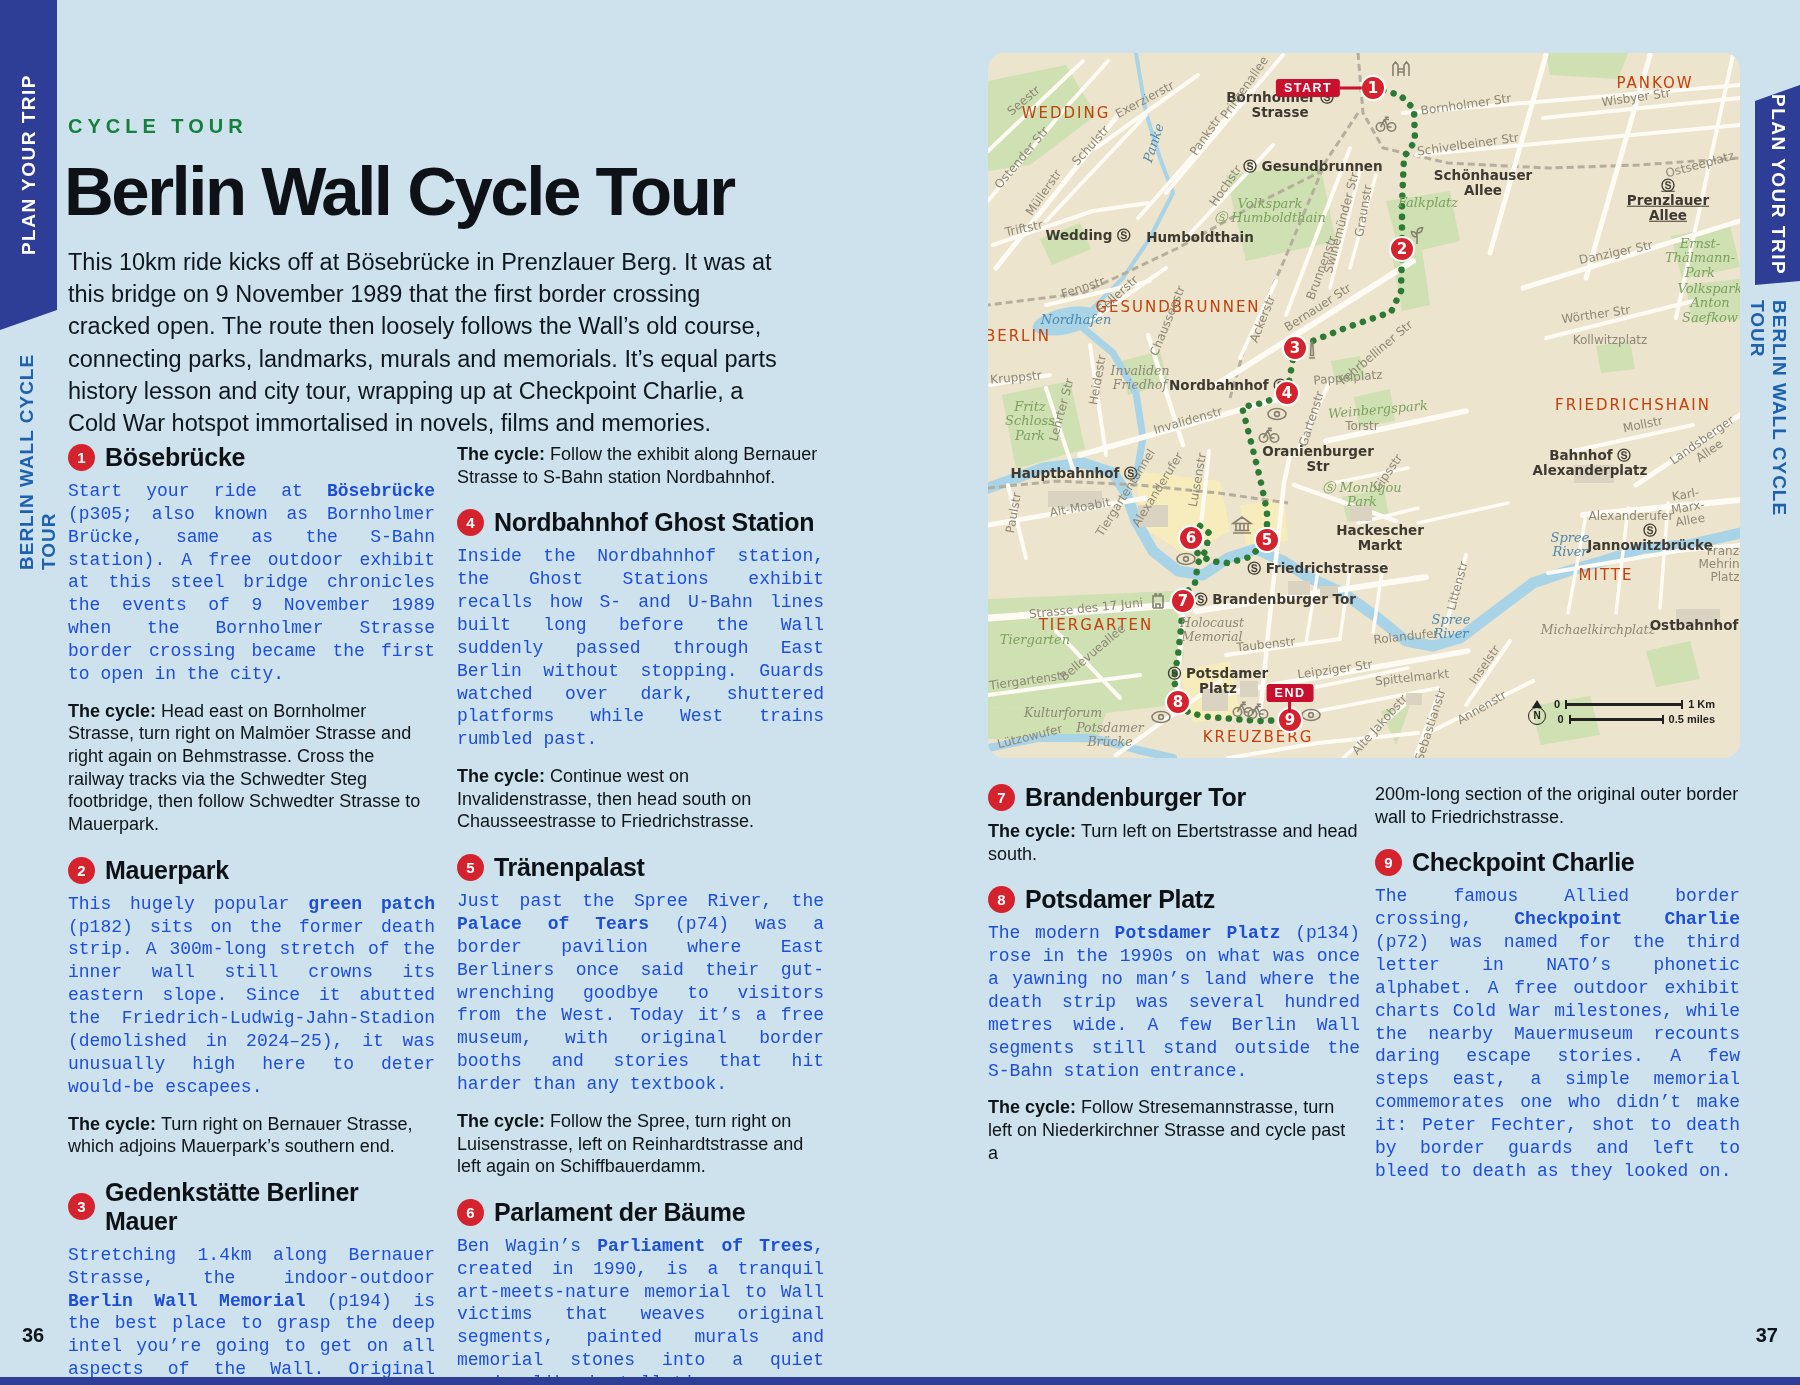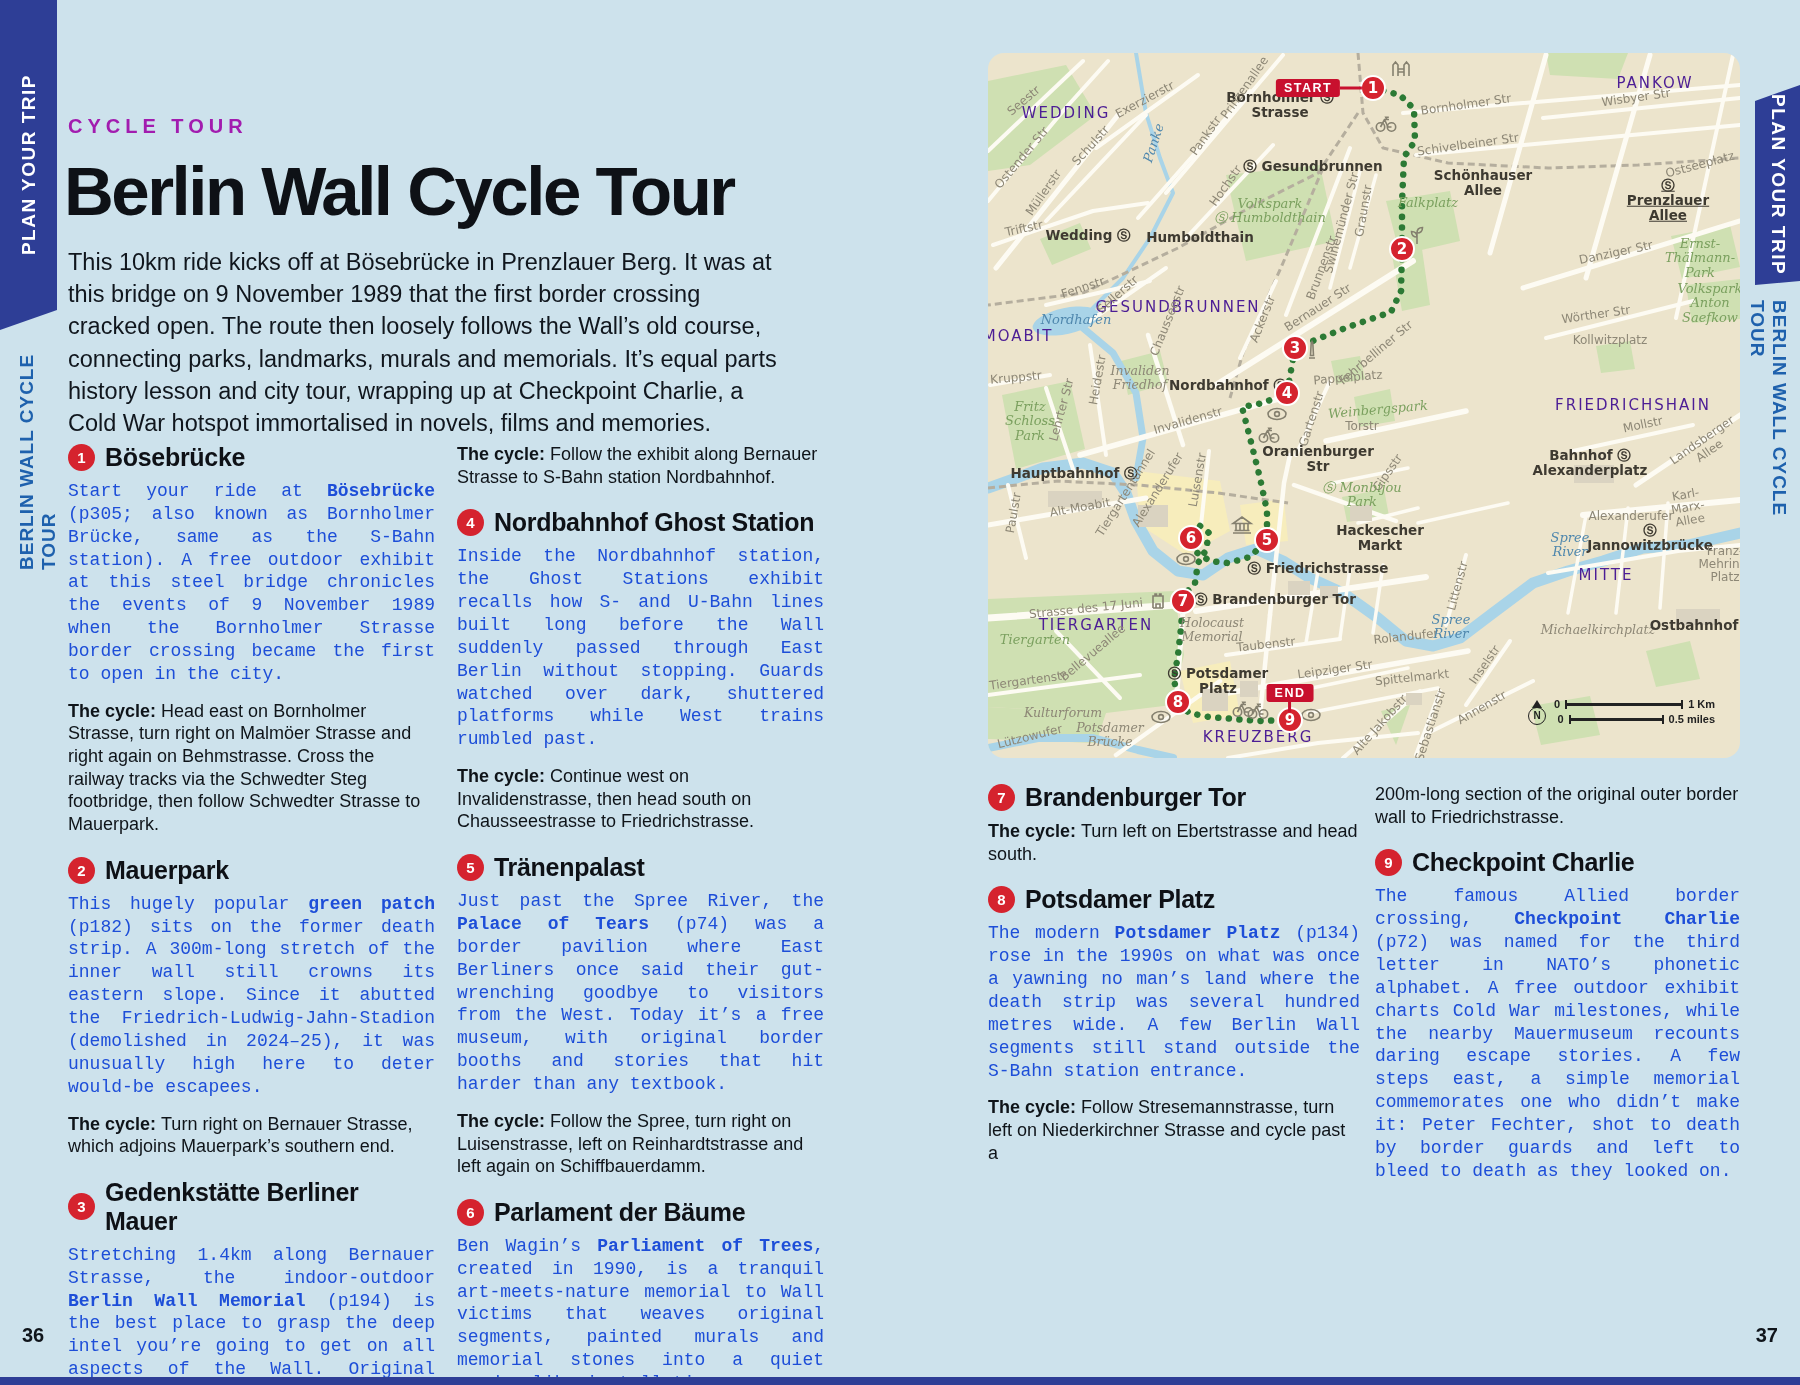--- a/index.html
+++ b/index.html
@@ -15,21 +15,21 @@
   .tab-dark .inner{position:absolute;inset:0;display:flex;align-items:center;justify-content:center;font-weight:700;font-size:19px;letter-spacing:1.5px;}
   .side-blue{position:absolute;color:#1e61ad;font-weight:700;font-size:19px;letter-spacing:1px;}
   .side-blue.left{left:16px;top:330px;height:240px;}
   .side-blue.right{right:10px;top:300px;height:260px;}
   .pagenum{position:absolute;bottom:38px;font-weight:700;font-size:20px;color:#10151b;}
   .pagenum.left{left:22px;}
   .pagenum.right{right:22px;}
   .bottom-bar{position:absolute;left:0;bottom:0;width:100%;height:8px;background:#2e3e96;}
 
   
-  .kicker{position:absolute;left:68px;top:115px;font-weight:700;font-size:20px;letter-spacing:5px;color:#a21caf;}
+  .kicker{position:absolute;left:68px;top:115px;font-weight:700;font-size:20px;letter-spacing:5px;color:#15803d;}
   .title{position:absolute;left:64px;top:152px;margin:0;font-weight:700;font-size:69px;letter-spacing:-2.5px;color:#0e1116;}
   .intro{position:absolute;left:68px;top:246px;width:710px;margin:0;font-size:23.5px;line-height:1.37;color:#10161d;}
 
   .col{position:absolute;}
   .col-1{left:68px;top:443px;width:367px;}
   .col-2{left:457px;top:443px;width:367px;}
   .col-3{left:988px;top:783px;width:372px;}
   .col-4{left:1375px;top:783px;width:365px;}
 
   .sec-head{display:flex;align-items:center;gap:10px;margin:20px 0 8px 0;}
@@ -39,21 +39,21 @@
   p.body{margin:0 0 14px 0;font-family:Liberation Mono, monospace;font-size:18px;line-height:1.27;text-align:justify;color:#1d4ed8;}
   p.body b{font-weight:700;}
   p.cycle{margin:0 0 6px 0;font-size:18px;line-height:1.26;color:#0f1419;}
   p.cycle b{font-weight:700;}
 
   
   .map{position:absolute;left:988px;top:53px;width:752px;height:705px;background:#ece4cc;border-radius:16px;overflow:hidden;}
   .map svg.base{position:absolute;inset:0;}
   .maplayer{position:absolute;inset:0;font-family:"DejaVu Sans",sans-serif;}
   .ml{position:absolute;transform:translate(-50%,-50%) rotate(var(--r,0deg));white-space:pre-line;text-align:center;line-height:1.1;}
-  .ml-d{font-size:15px;color:#4c1d95;letter-spacing:2px;}
+  .ml-d{font-size:15px;color:#c2410c;letter-spacing:2px;}
   .ml-b{font-size:13.5px;font-weight:700;color:#3e3a31;}
   .ml-st{font-size:12px;color:#8d8776;}
   .ml-w{font-family:"DejaVu Serif",serif;font-style:italic;font-size:13px;color:#4f87ad;}
   .ml-p{font-family:"DejaVu Serif",serif;font-style:italic;font-size:13px;color:#7ba05f;}
   .ml-i{font-family:"DejaVu Serif",serif;font-style:italic;font-size:12.5px;color:#8d8776;}
   .mk{position:absolute;width:26px;height:26px;border-radius:50%;background:#d5232e;border:2px solid #fff;color:#fff;font-weight:700;font-size:15px;display:flex;align-items:center;justify-content:center;transform:translate(-50%,-50%);box-sizing:border-box;}
   .flag{position:absolute;transform:translate(-50%,-50%);background:#c8102e;color:#fff;font-weight:700;font-size:12.5px;letter-spacing:1.5px;padding:2px 8px;border-radius:3px;}
   .flag.start::after{content:"";position:absolute;left:100%;top:50%;width:22px;height:3px;background:#c8102e;transform:translateY(-50%);}
   .flag.end::after{content:"";position:absolute;top:100%;left:50%;width:3px;height:10px;background:#c8102e;transform:translateX(-50%);}
 
@@ -300,21 +300,21 @@
         <use href="#i-eye" x="187" y="495" color="#85806f"></use>
         <use href="#i-castle" x="159" y="536" color="#85806f"></use>
         <use href="#i-eye" x="162" y="653" color="#85806f"></use>
         <use href="#i-bike" x="244" y="644" color="#85806f"></use>
         <use href="#i-bike" x="259" y="646" color="#85806f"></use>
         <use href="#i-eye" x="312" y="651" color="#85806f"></use>
       </svg>
     <div class="maplayer" id="map-labels">
         <div class="ml ml-d" style="left: 667px; top: 30px;">PANKOW</div>
         <div class="ml ml-d" style="left: 78px; top: 60px;">WEDDING</div>
-        <div class="ml ml-d" style="left: 30px; top: 283px;">MOABIT</div>
+        <div class="ml ml-d" style="left: 30px; top: 283px;">BERLIN</div>
         <div class="ml ml-d" style="left: 190px; top: 254px;">GESUNDBRUNNEN</div>
         <div class="ml ml-d" style="left: 108px; top: 572px;">TIERGARTEN</div>
         <div class="ml ml-d" style="left: 618px; top: 522px;">MITTE</div>
         <div class="ml ml-d" style="left: 645px; top: 352px;">FRIEDRICHSHAIN</div>
         <div class="ml ml-d" style="left: 270px; top: 684px;">KREUZBERG</div>
         <div class="ml ml-b" style="left: 292px; top: 52px;">Bornholmer Ⓢ
 Strasse</div>
         <div class="ml ml-b" style="left: 325px; top: 113px;">Ⓢ Gesundbrunnen</div>
         <div class="ml ml-b" style="left: 212px; top: 184px;">Humboldthain</div>
         <div class="ml ml-b" style="left: 100px; top: 182px;">Wedding Ⓢ</div>

